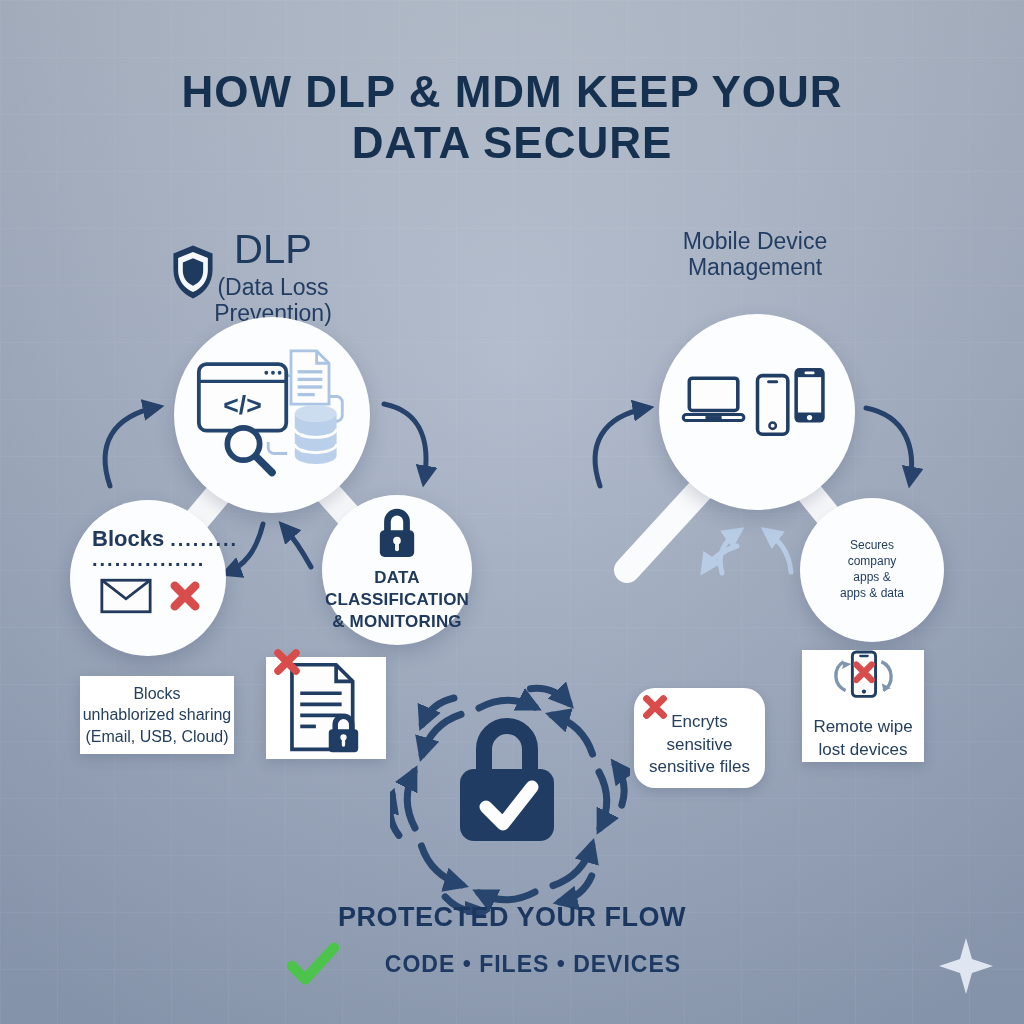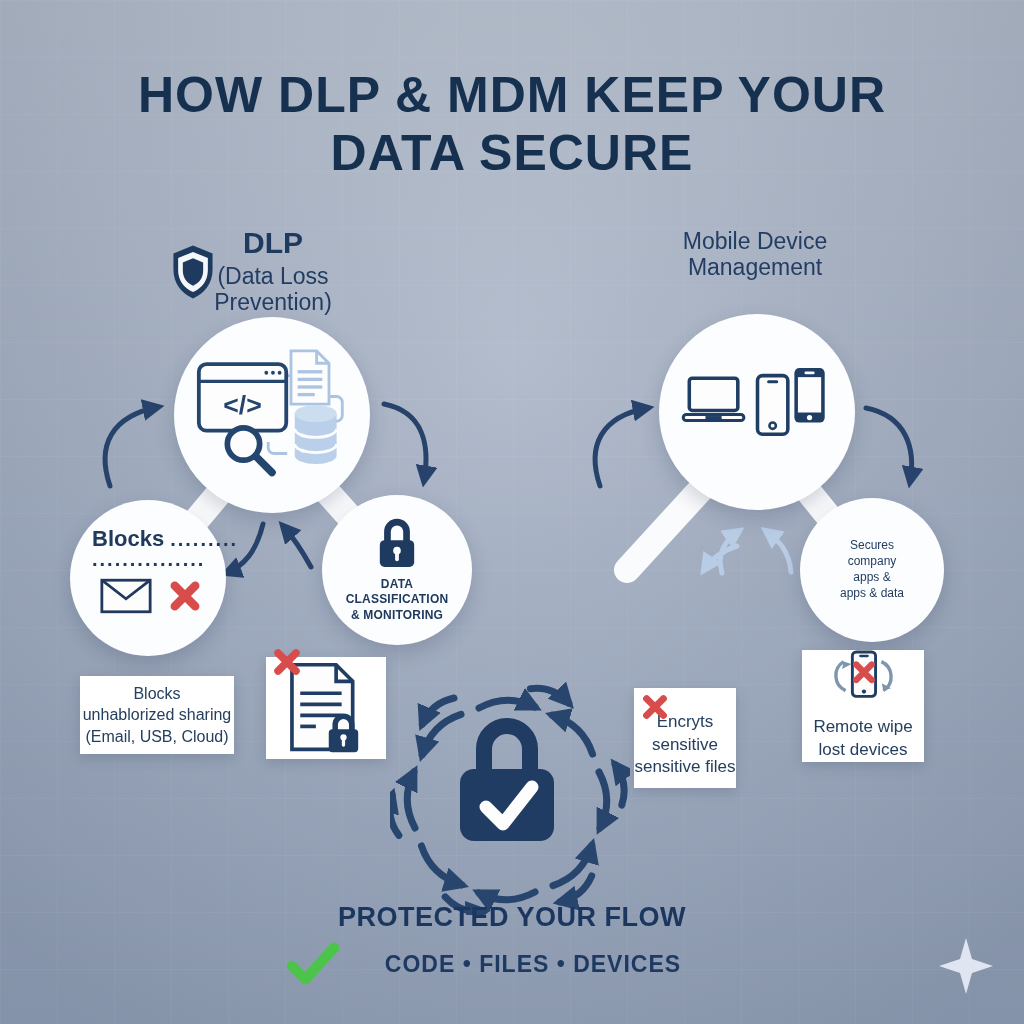--- a/index.html
+++ b/index.html
@@ -17,24 +17,24 @@
       linear-gradient(rgba(255,255,255,.07) 1px, transparent 1px),
       linear-gradient(90deg, rgba(255,255,255,.07) 1px, transparent 1px);
     background-size:57px 57px;
   }
   .abs{position:absolute;}
   .pre{white-space:pre-line;}
   .overlay{position:absolute;left:0;top:0;width:1024px;height:1024px;}
 
   .page-title{
     left:0;top:66px;width:1024px;text-align:center;
-    font-size:50px;font-weight:800;letter-spacing:1px;line-height:1.16;color:#16304f;
+    font-size:44px;font-weight:800;letter-spacing:1px;line-height:1.16;color:#16304f;
   }
   .col-header{text-align:center;line-height:1.15;}
-  .col-header .hd{font-size:30px;font-weight:700;}
+  .col-header .hd{font-size:40px;font-weight:400;}
   .col-header .sub{font-size:23px;font-weight:400;margin-top:2px;color:#223d61;}
   .dlp-header{left:168px;top:226px;width:210px;}
   .mdm-header{left:650px;top:226px;width:210px;}
   .shield-wrap{left:170px;top:244px;width:46px;height:56px;}
 
   .circle{
     position:absolute;border-radius:50%;background:#fcfdfe;
     box-shadow:0 8px 20px rgba(35,50,78,.20);
     display:flex;flex-direction:column;align-items:center;justify-content:center;
   }
@@ -42,31 +42,31 @@
   .blocks-circle{left:70px;top:500px;width:156px;height:156px;align-items:flex-start;justify-content:flex-start;padding:26px 0 0 22px;box-sizing:border-box;}
   .classification-circle{left:322px;top:495px;width:150px;height:150px;}
   .mdm-hub{left:659px;top:314px;width:196px;height:196px;}
   .enforcement-circle{left:551px;top:494px;width:152px;height:152px;}
   .secures-circle{left:800px;top:498px;width:144px;height:144px;}
 
   .blocks-line1{display:flex;align-items:baseline;gap:6px;font-size:22px;font-weight:700;color:#20395c;}
   .dots{font-size:20px;font-weight:800;letter-spacing:2px;line-height:.7;color:#20395c;}
   .blocks-row{display:flex;align-items:center;gap:16px;margin-top:12px;margin-left:8px;}
 
-  .circle-label{font-size:12px;font-weight:800;text-align:center;line-height:1.28;color:#203a5e;letter-spacing:.2px;}
+  .circle-label{font-size:17px;font-weight:800;text-align:center;line-height:1.28;color:#203a5e;letter-spacing:.2px;}
   .secures-label{font-size:12px;font-weight:500;line-height:1.32;text-align:center;color:#223d61;}
 
   .callout{
     position:absolute;background:#ffffff;box-shadow:0 4px 12px rgba(35,50,78,.18);
     display:flex;flex-direction:column;align-items:center;justify-content:center;
     font-size:16px;font-weight:500;color:#25405f;text-align:center;line-height:1.35;
   }
   .blocks-sharing-box{left:80px;top:676px;width:154px;height:78px;}
   .doc-box{left:266px;top:657px;width:120px;height:102px;}
-  .encrypts-box{left:634px;top:688px;width:102px;height:100px;font-size:17px;}
+  .encrypts-box{left:634px;top:688px;width:131px;height:100px;font-size:17px;border-radius:21px;}
   .remote-wipe-box{left:802px;top:650px;width:122px;height:112px;font-size:17px;}
   .x-topleft{position:absolute;left:6px;top:-10px;width:30px;height:30px;}
   .x-inside{position:absolute;left:7px;top:5px;width:28px;height:28px;}
 
   .central-lock{left:390px;top:665px;width:240px;height:250px;}
 
   .footer-title{left:0;top:902px;width:1024px;text-align:center;font-size:27px;font-weight:800;letter-spacing:.5px;color:#1b3760;}
   .footer-row{left:0;top:942px;width:1024px;display:flex;align-items:center;justify-content:center;gap:22px;transform:translateX(-28px);}
   .footer-items{font-size:23px;font-weight:700;letter-spacing:1px;color:#1e3a63;margin-left:24px;}
 </style>

